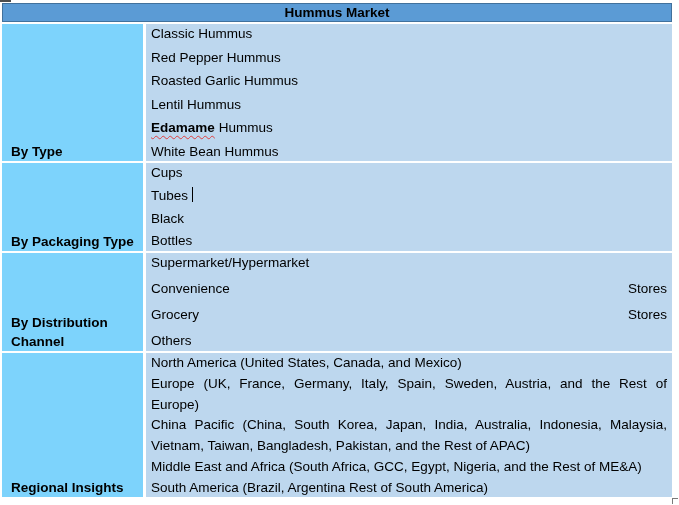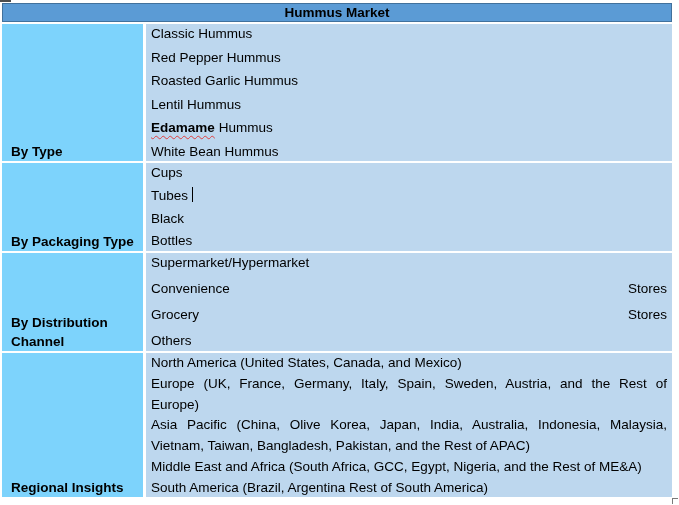--- a/index.html
+++ b/index.html
@@ -174,21 +174,21 @@
     </div>
 
     <div class="row h-region">
       <div class="label-cell">
         <span>Regional Insights</span>
       </div>
       <div class="content-cell">
         <div class="line">North America (United States, Canada, and Mexico)</div>
         <div class="line stretch">Europe (UK, France, Germany, Italy, Spain, Sweden, Austria, and the Rest of</div>
         <div class="line">Europe)</div>
-        <div class="line stretch">Asia Pacific (China, Olive Korea, Japan, India, Australia, Indonesia, Malaysia,</div>
+        <div class="line stretch">China Pacific (China, South Korea, Japan, India, Australia, Indonesia, Malaysia,</div>
         <div class="line">Vietnam, Taiwan, Bangladesh, Pakistan, and the Rest of APAC)</div>
         <div class="line">Middle East and Africa (South Africa, GCC, Egypt, Nigeria, and the Rest of ME&amp;A)</div>
         <div class="line">South America (Brazil, Argentina Rest of South America)</div>
       </div>
     </div>
 
   </div>
 
   <div class="corner-br"></div>
 </div>

